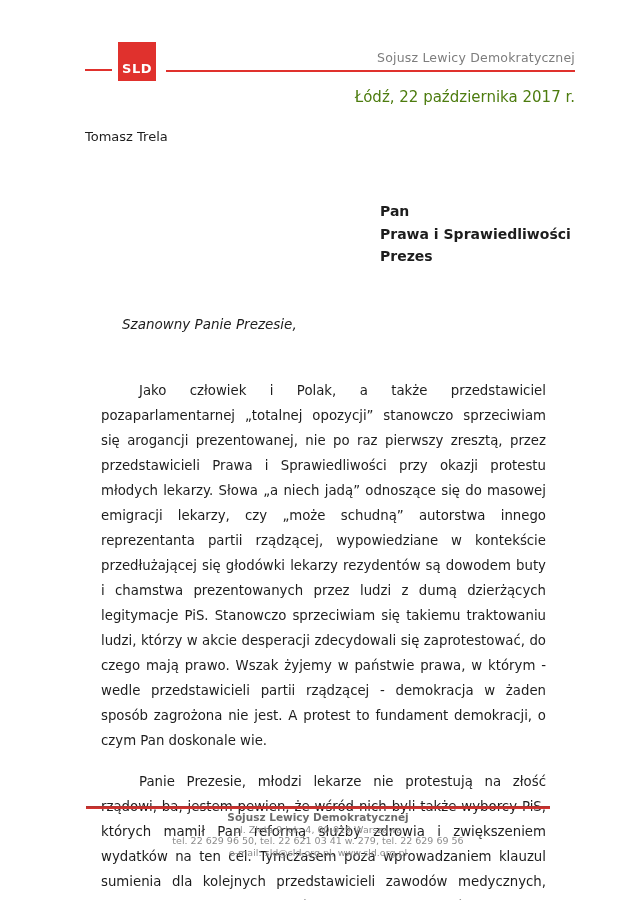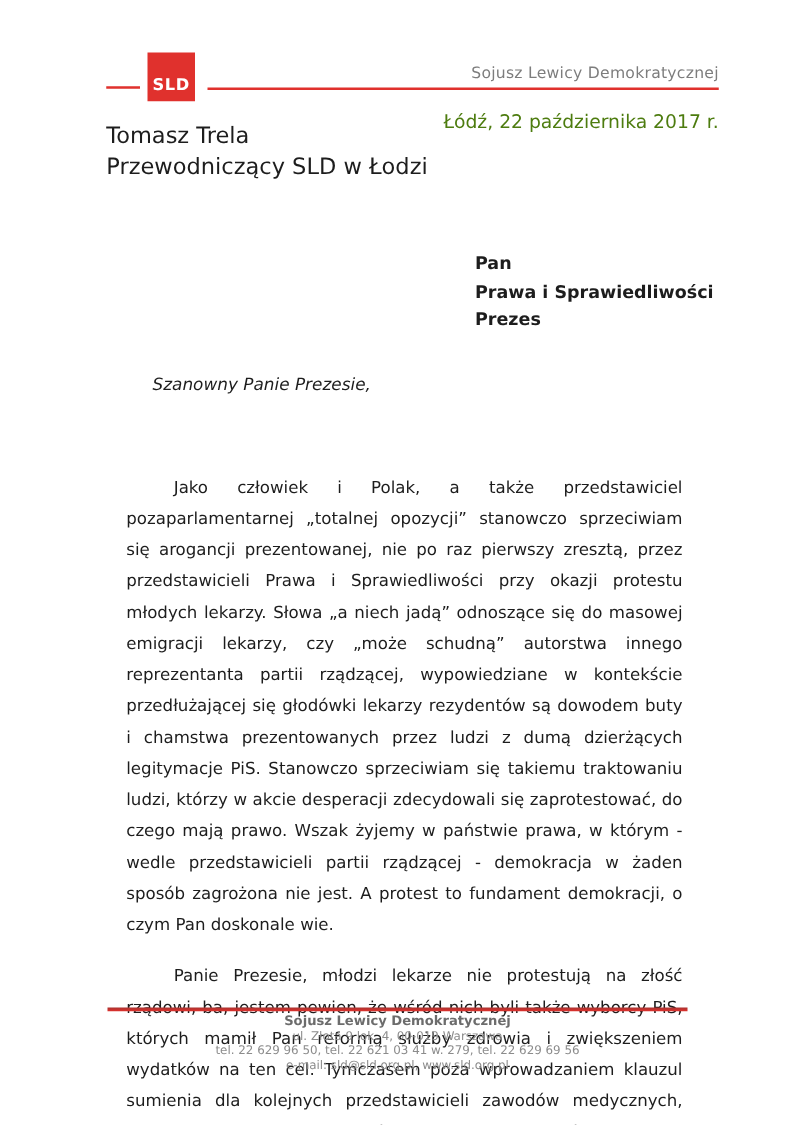--- a/index.html
+++ b/index.html
@@ -37,31 +37,31 @@
     position: absolute; right: 61px; top: 50px;
     font-size: 12.5px; color: #7d7d7d; letter-spacing: 0.2px;
   }
 
   
   .date-line {
     position: absolute; right: 61px; top: 88px;
     font-size: 15px; color: #4d7c0f;
   }
   .sender {
-    position: absolute; left: 85px; top: 96px;
-    font-size: 18px; line-height: 25px;
+    position: absolute; left: 85px; top: 124px;
+    font-size: 13px; line-height: 25px;
   }
   .recipient {
     position: absolute; left: 380px; top: 200px;
     font-size: 14px; font-weight: bold; line-height: 22.5px;
   }
 
   
   .salutation {
-    position: absolute; left: 122px; top: 300px;
+    position: absolute; left: 122px; top: 316px;
     font-size: 13.5px; font-style: italic;
   }
   .body-text {
     position: absolute; left: 85px; top: 362px;
     width: 477px;
     font-size: 13.3px; line-height: 25px;
     text-align: justify;
   }
   .body-text p {
     margin: 16px;
@@ -93,21 +93,20 @@
   <div class="logo">
     <span>SLD</span>
   </div>
   <div class="hdr-line-right"></div>
   <div class="org-name">Sojusz Lewicy Demokratycznej</div>
 
   <div class="date-line">Łódź, 22 października 2017 r.</div>
 
   <div class="sender">
     <div>Tomasz Trela</div>
-    <div>Przewodniczący SLD w Łodzi</div>
   </div>
 
   <div class="recipient">
     <div>Pan</div>
     <div>Prawa i Sprawiedliwości</div>
     <div>Prezes</div>
   </div>
 
   <div class="salutation">Szanowny Panie Prezesie,</div>
 

